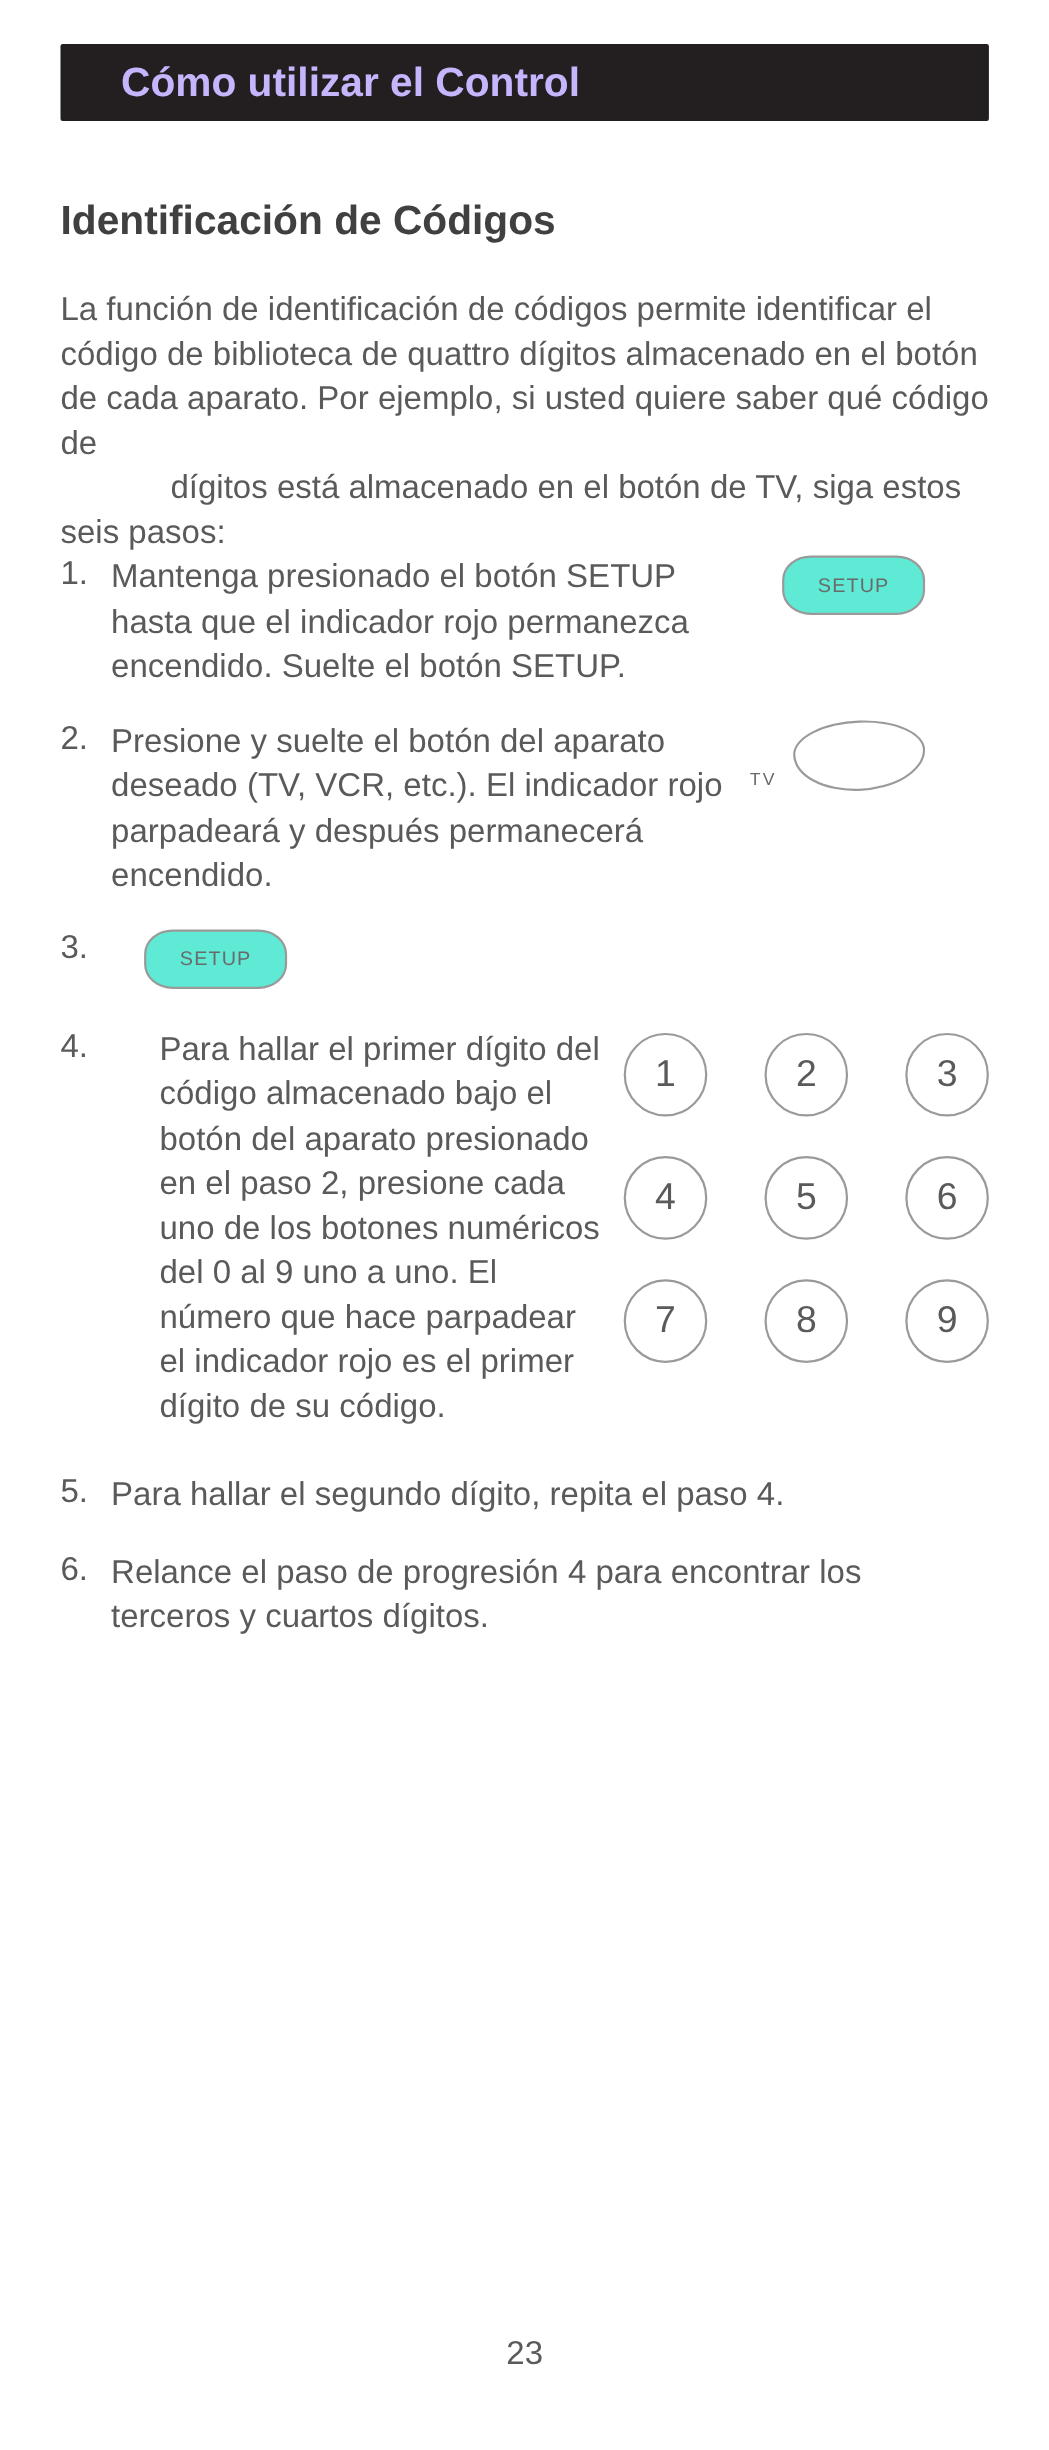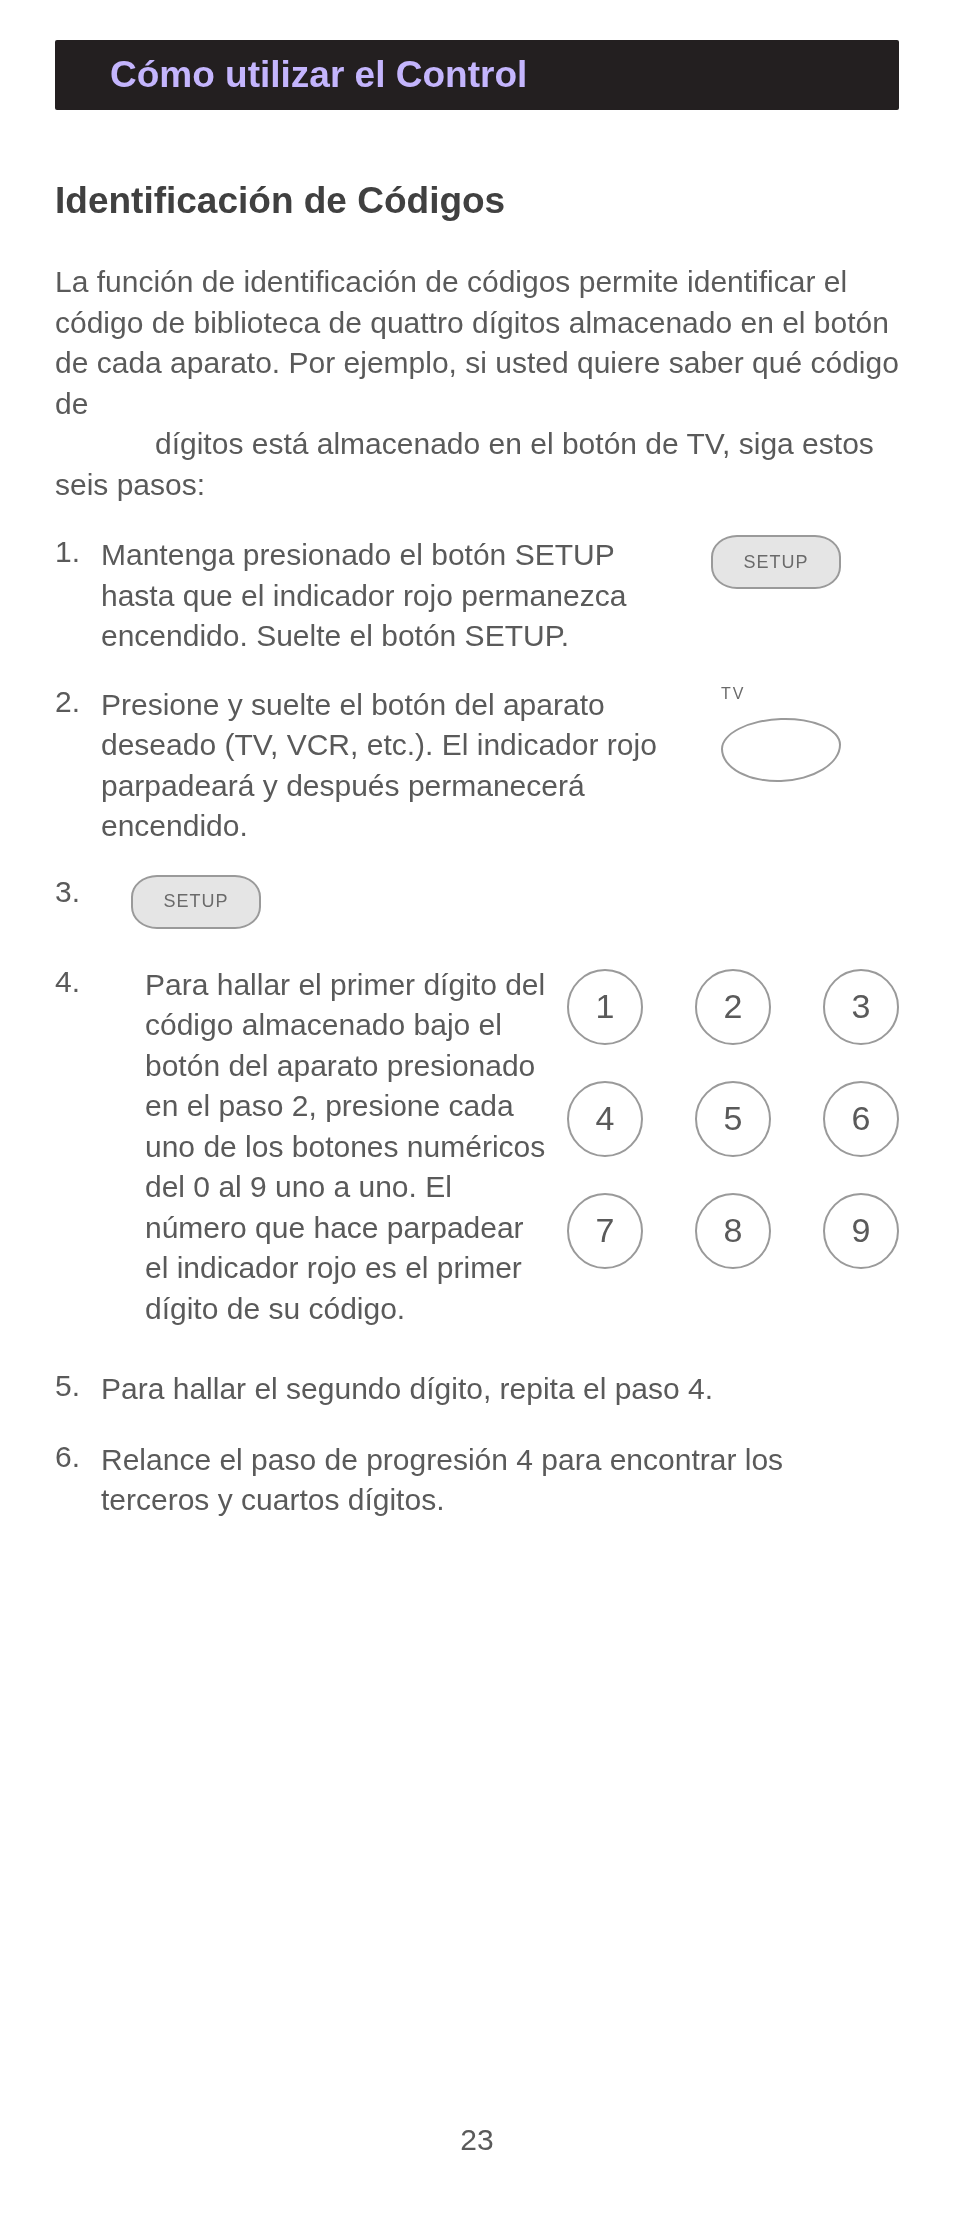--- a/index.html
+++ b/index.html
@@ -29,21 +29,20 @@
   .subheading {
     font-size: 37px;
     font-weight: bold;
     color: #404040;
     margin-bottom: 40px;
   }
   .intro {
     font-size: 30px;
     line-height: 1.35;
     color: #5a5a5a;
-    margin-bottom: 30px;
   }
   ol.steps {
     list-style: none;
     padding: 0;
     margin: 0;
     font-size: 30px;
     color: #5a5a5a;
   }
   ol.steps > li {
     position: relative;
@@ -72,27 +71,27 @@
     width: 126px;
     height: 50px;
     border: 2px solid #9a9a9a;
     border-radius: 26px / 22px;
     display: flex;
     align-items: center;
     justify-content: center;
     font-size: 18px;
     letter-spacing: 1px;
     color: #6a6a6a;
-    background: #e5e5e5;
+    background: #5eead4;
   }
   
   .btn-tv-wrap {
     display: flex;
-    flex-direction: column;
-    align-items: flex-start;
+    flex-direction: row;
+    align-items: flex-end;
     gap: 15px;
   }
   .btn-tv-label {
     font-size: 16px;
     letter-spacing: 2px;
     color: #6a6a6a;
   }
   .btn-tv {
     width: 116px;
     height: 60px;

